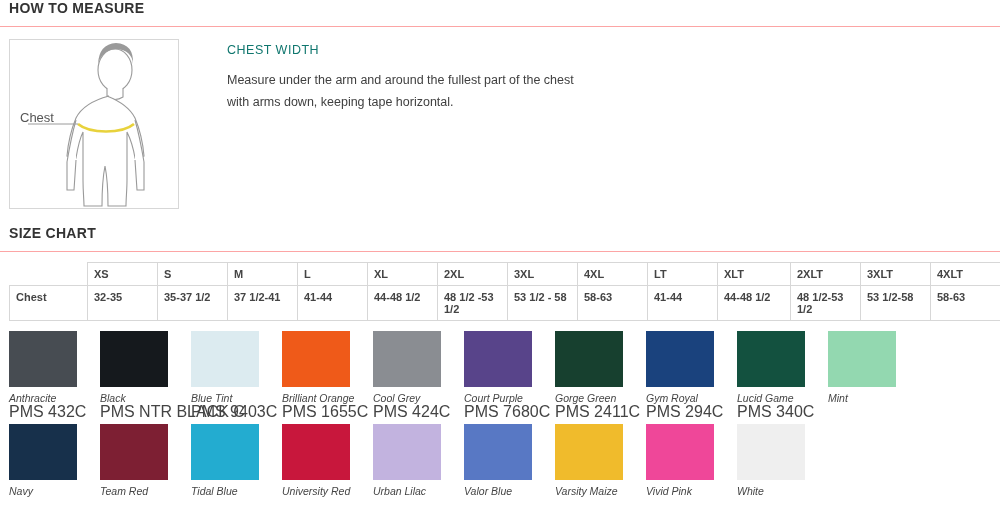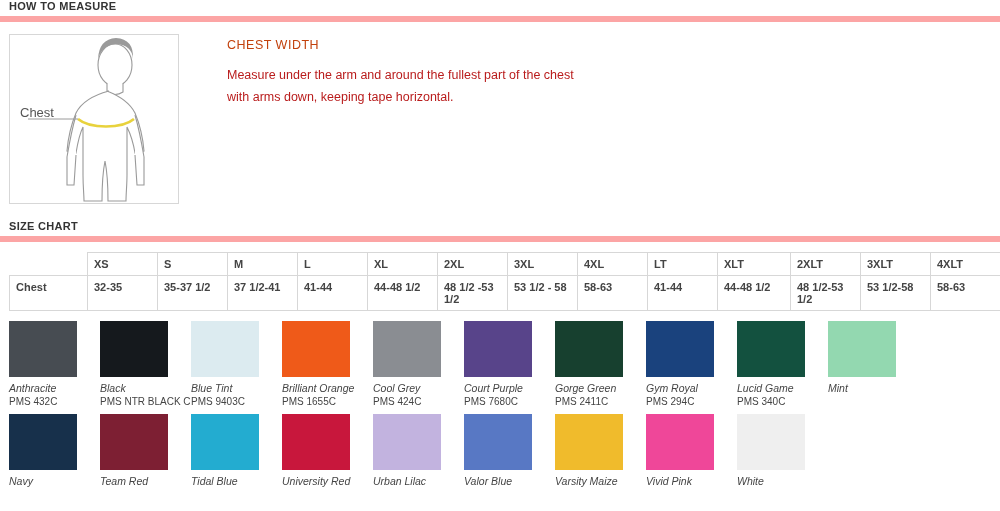--- a/index.html
+++ b/index.html
@@ -10,26 +10,26 @@
     height: 511px;
     background: #ffffff;
     font-family: "Liberation Sans", sans-serif;
     color: #333333;
     overflow: hidden;
   }
   .page { position: relative; width: 1000px; height: 511px; }
 
   
   .section-head {
-    font-size: 11px;
+    font-size: 14px;
     font-weight: bold;
     letter-spacing: 0.3px;
     color: #333333;
-    padding: 0 0 4px 9px;
-    border-bottom: 6px solid #fca5a5;
+    padding: 0 0 10px 9px;
+    border-bottom: 1px solid #fca5a5;
   }
 
   
   .measure-wrap {
     display: flex;
     padding: 12px 0 0 9px;
   }
   .fig-box {
     width: 170px;
     height: 170px;
@@ -44,27 +44,27 @@
     top: 70px;
     font-size: 13px;
     color: #555555;
   }
   .measure-text {
     padding-left: 48px;
     padding-top: 4px;
   }
   .measure-title {
     font-size: 12.5px;
-    color: #c2410c;
+    color: #0f766e;
     letter-spacing: 0.5px;
     margin-bottom: 12px;
   }
   .measure-line {
     font-size: 12.5px;
-    color: #b91c1c;
+    color: #404040;
     line-height: 22px;
   }
 
   
   .sizechart-head { margin-top: 16px; }
   table.size-table {
     border-collapse: collapse;
     width: 992px;
     margin: 10px 0 0 9px;
     table-layout: fixed;
@@ -106,21 +106,21 @@
   }
   .swatch .cname {
     font-size: 10.5px;
     color: #444444;
     margin-top: 5px;
     line-height: 13px;
     white-space: nowrap;
     font-style: italic;
   }
   .swatch .cpms {
-    font-size: 10px;
+    font-size: 16px;
     color: #444444;
     line-height: 13px;
     white-space: nowrap;
   }
 </style>
 </head>
 <body>
 
 <div class="page">
 

